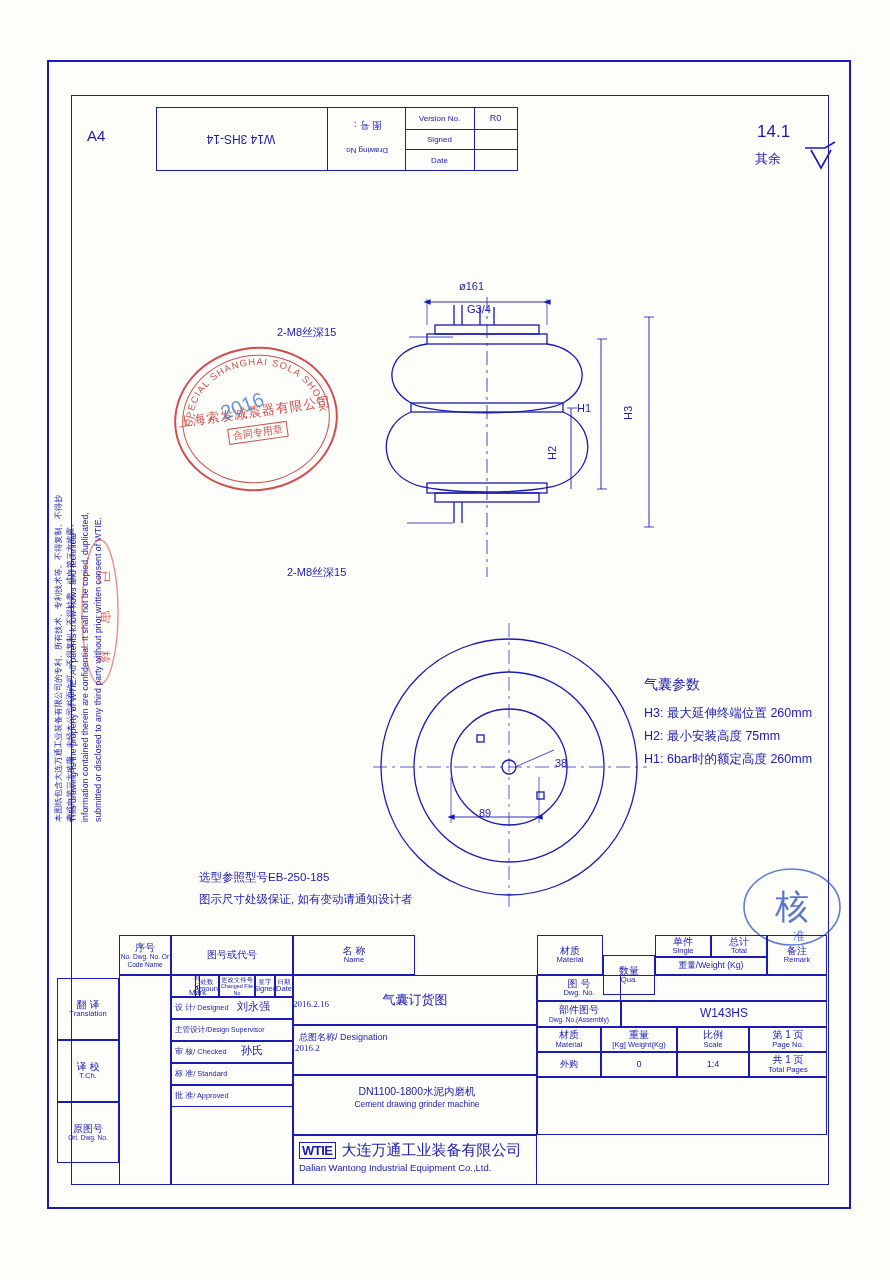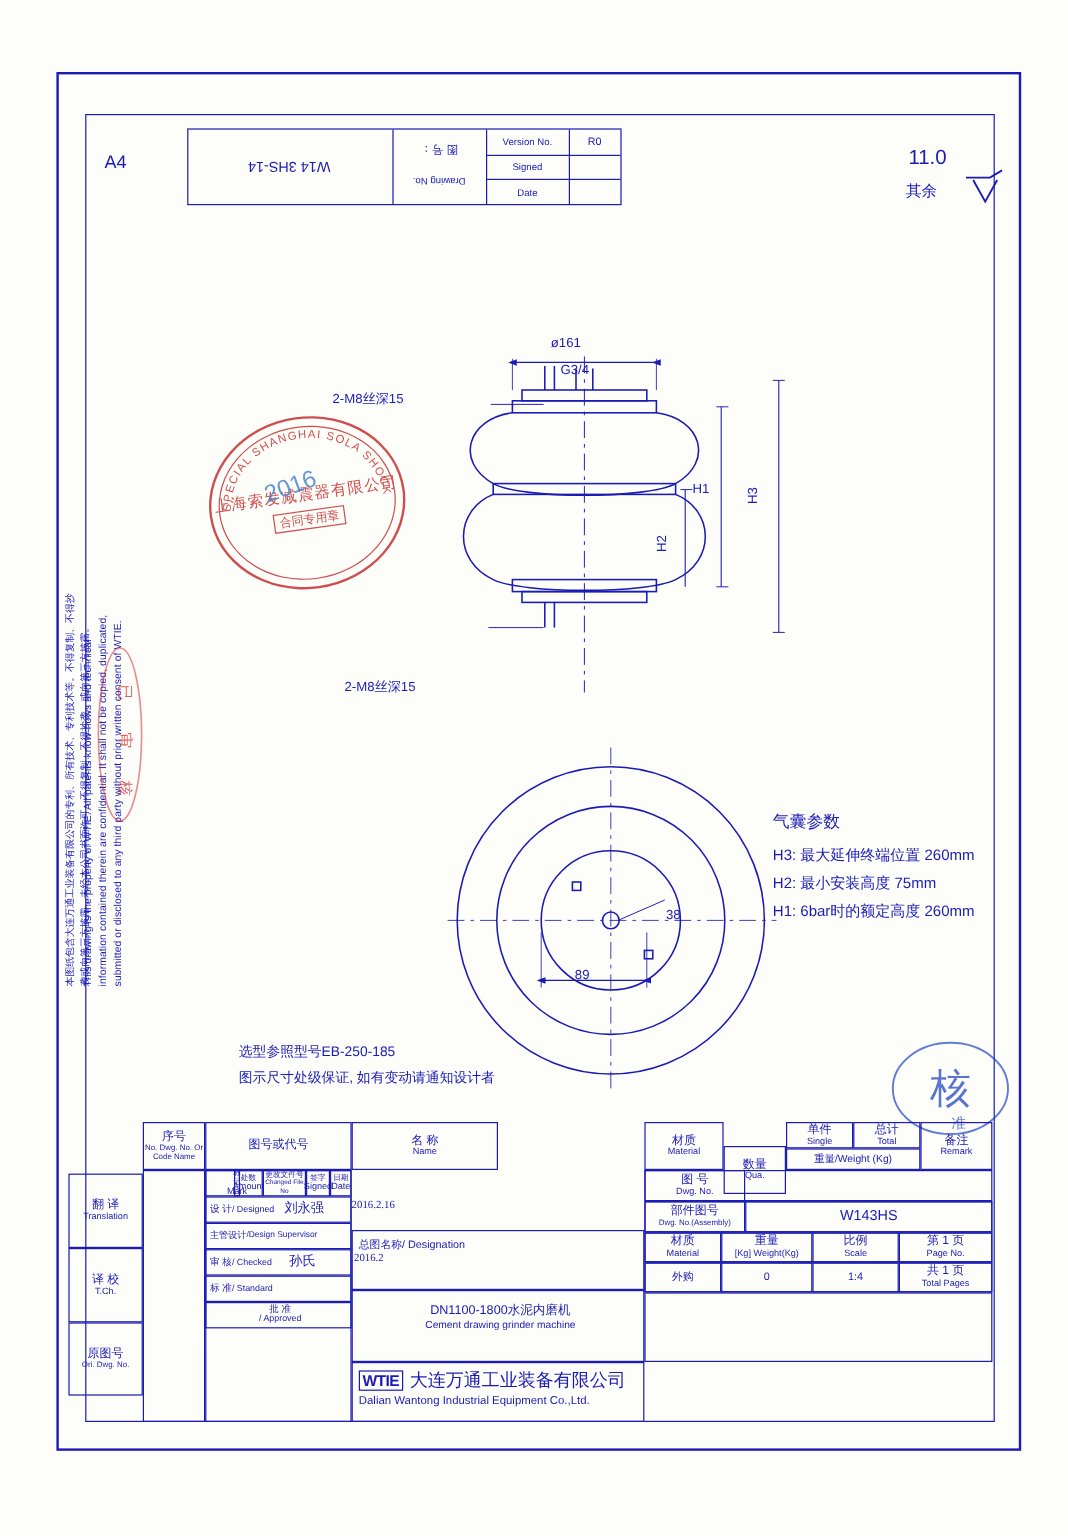--- a/index.html
+++ b/index.html
@@ -99,21 +99,21 @@
 
       <div class="tb-cell" style="left:249px;top:0;width:67px;height:20px;font-size:8px;">Version No.</div>
       <div class="tb-cell" style="left:318px;top:0;width:41px;height:20px;font-size:9px;">R0</div>
       <div class="tb-cell" style="left:249px;top:21px;width:67px;height:20px;font-size:8px;">Signed</div>
       <div class="tb-cell" style="left:318px;top:21px;width:41px;height:20px;"></div>
       <div class="tb-cell" style="left:249px;top:42px;width:67px;height:20px;font-size:8px;">Date</div>
       <div class="tb-cell" style="left:318px;top:42px;width:41px;height:20px;"></div>
     </div>
 
     <div class="rough">
-      <span class="v">11.0</span>
+      <span class="v">14.1</span>
       <span class="sub">其余</span>
       <svg width="46" height="42" viewBox="0 0 46 42">
         <path d="M2 8 L22 8 L32 2" stroke="#1a1ab5" stroke-width="1.6" fill="none"></path>
         <path d="M8 10 L18 28 L28 10" stroke="#1a1ab5" stroke-width="1.6" fill="none"></path>
       </svg>
     </div>
 
     <div class="vert-note">This drawing is the property of WTIE. All patents know-hows and technical information contained therein are confidential. It shall not be copied, duplicated, submitted or disclosed to any third party without prior written consent of WTIE.</div>
     <div class="vert-note-cn" style="top:430px;left:4px;">本图纸包含大连万通工业装备有限公司的专利、所有技术、专利技术等。不得复制、不得抄袭或向第三方披露，未经本公司书面许可，不得复制、不得抄袭，或向第三方披露。</div>
 
@@ -282,20 +282,23 @@
       <div class="cell" style="left:536px;top:22px;width:112px;height:18px;">
         <span class="cn" style="font-size:8.6px">重量/Weight (Kg)</span>
       </div>
       <div class="cell" style="left:648px;top:0;width:60px;height:40px;">
         <span class="cn">备注</span>
         <span class="en">Remark</span>
       </div>
 
       <div class="cell" style="left:0;top:40px;width:52px;height:210px;"></div>
       <div class="cell" style="left:52px;top:40px;width:122px;height:210px;"></div>
+      <div class="cell" style="left:174px;top:40px;width:244px;height:50px;">
+        <span style="font-size:13px">气囊订货图</span>
+      </div>
       <div class="cell" style="left:174px;top:90px;width:244px;height:50px;"></div>
       <div class="cell" style="left:174px;top:140px;width:244px;height:60px;"></div>
       <div class="cell" style="left:174px;top:200px;width:244px;height:50px;"></div>
       <div class="cell" style="left:418px;top:40px;width:290px;height:26px;"></div>
       <div class="cell" style="left:418px;top:66px;width:290px;height:26px;"></div>
       <div class="cell" style="left:418px;top:92px;width:290px;height:25px;"></div>
       <div class="cell" style="left:418px;top:117px;width:290px;height:25px;"></div>
       <div class="cell" style="left:418px;top:142px;width:290px;height:58px;"></div>
 
       <div class="cell" style="left:418px;top:40px;width:84px;height:26px;">
@@ -379,21 +382,21 @@
           <span style="font-size:7px">/Design Supervisor</span>
       </div>
       <div class="cell" style="left:52px;top:106px;width:122px;height:22px;flex-direction:row;justify-content:flex-start;padding-left:3px;font-size:8px;">
         <span>审 核</span>
           <span style="font-size:7.4px">/ Checked</span>
       </div>
       <div class="cell" style="left:52px;top:128px;width:122px;height:22px;flex-direction:row;justify-content:flex-start;padding-left:3px;font-size:8px;">
         <span>标 准</span>
           <span style="font-size:7.4px">/ Standard</span>
       </div>
-      <div class="cell" style="left:52px;top:150px;width:122px;height:22px;flex-direction:column;justify-content:flex-start;padding-left:3px;font-size:8px;">
+      <div class="cell" style="left:52px;top:150px;width:122px;height:22px;flex-direction:row;justify-content:flex-start;padding-left:3px;font-size:8px;">
         <span>批 准</span>
           <span style="font-size:7.4px">/ Approved</span>
       </div>
 
       <div class="hand" style="position:absolute;left:118px;top:64px;">刘永强</div>
       <div class="hand" style="position:absolute;left:174px;top:64px;font-size:9px;">2016.2.16</div>
       <div class="hand" style="position:absolute;left:122px;top:108px;">孙氏</div>
       <div class="hand" style="position:absolute;left:176px;top:108px;font-size:9px;">2016.2</div>
 
       <div class="leftcol">

